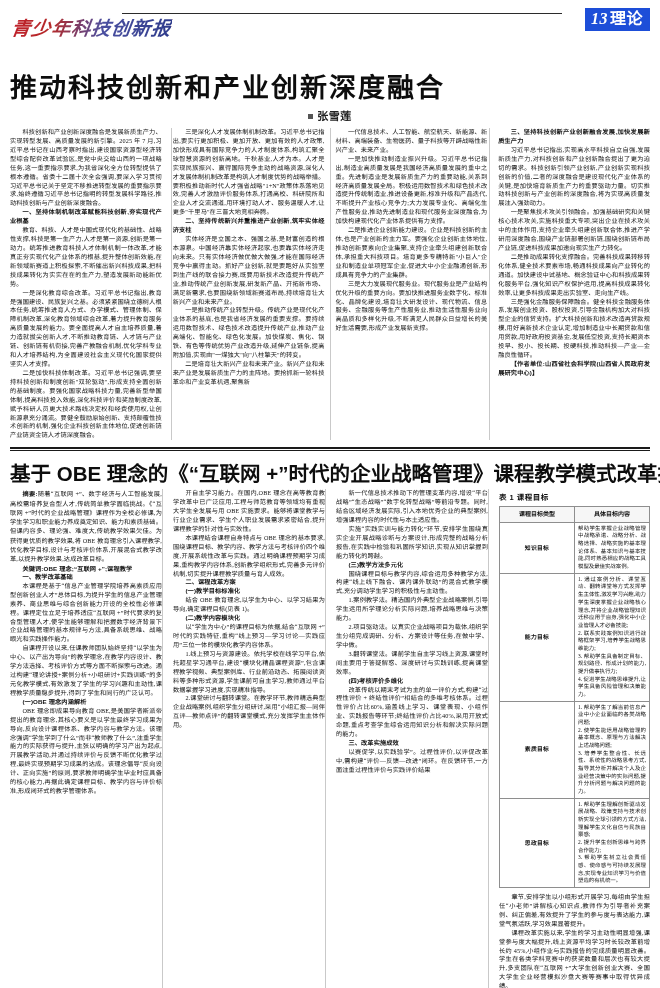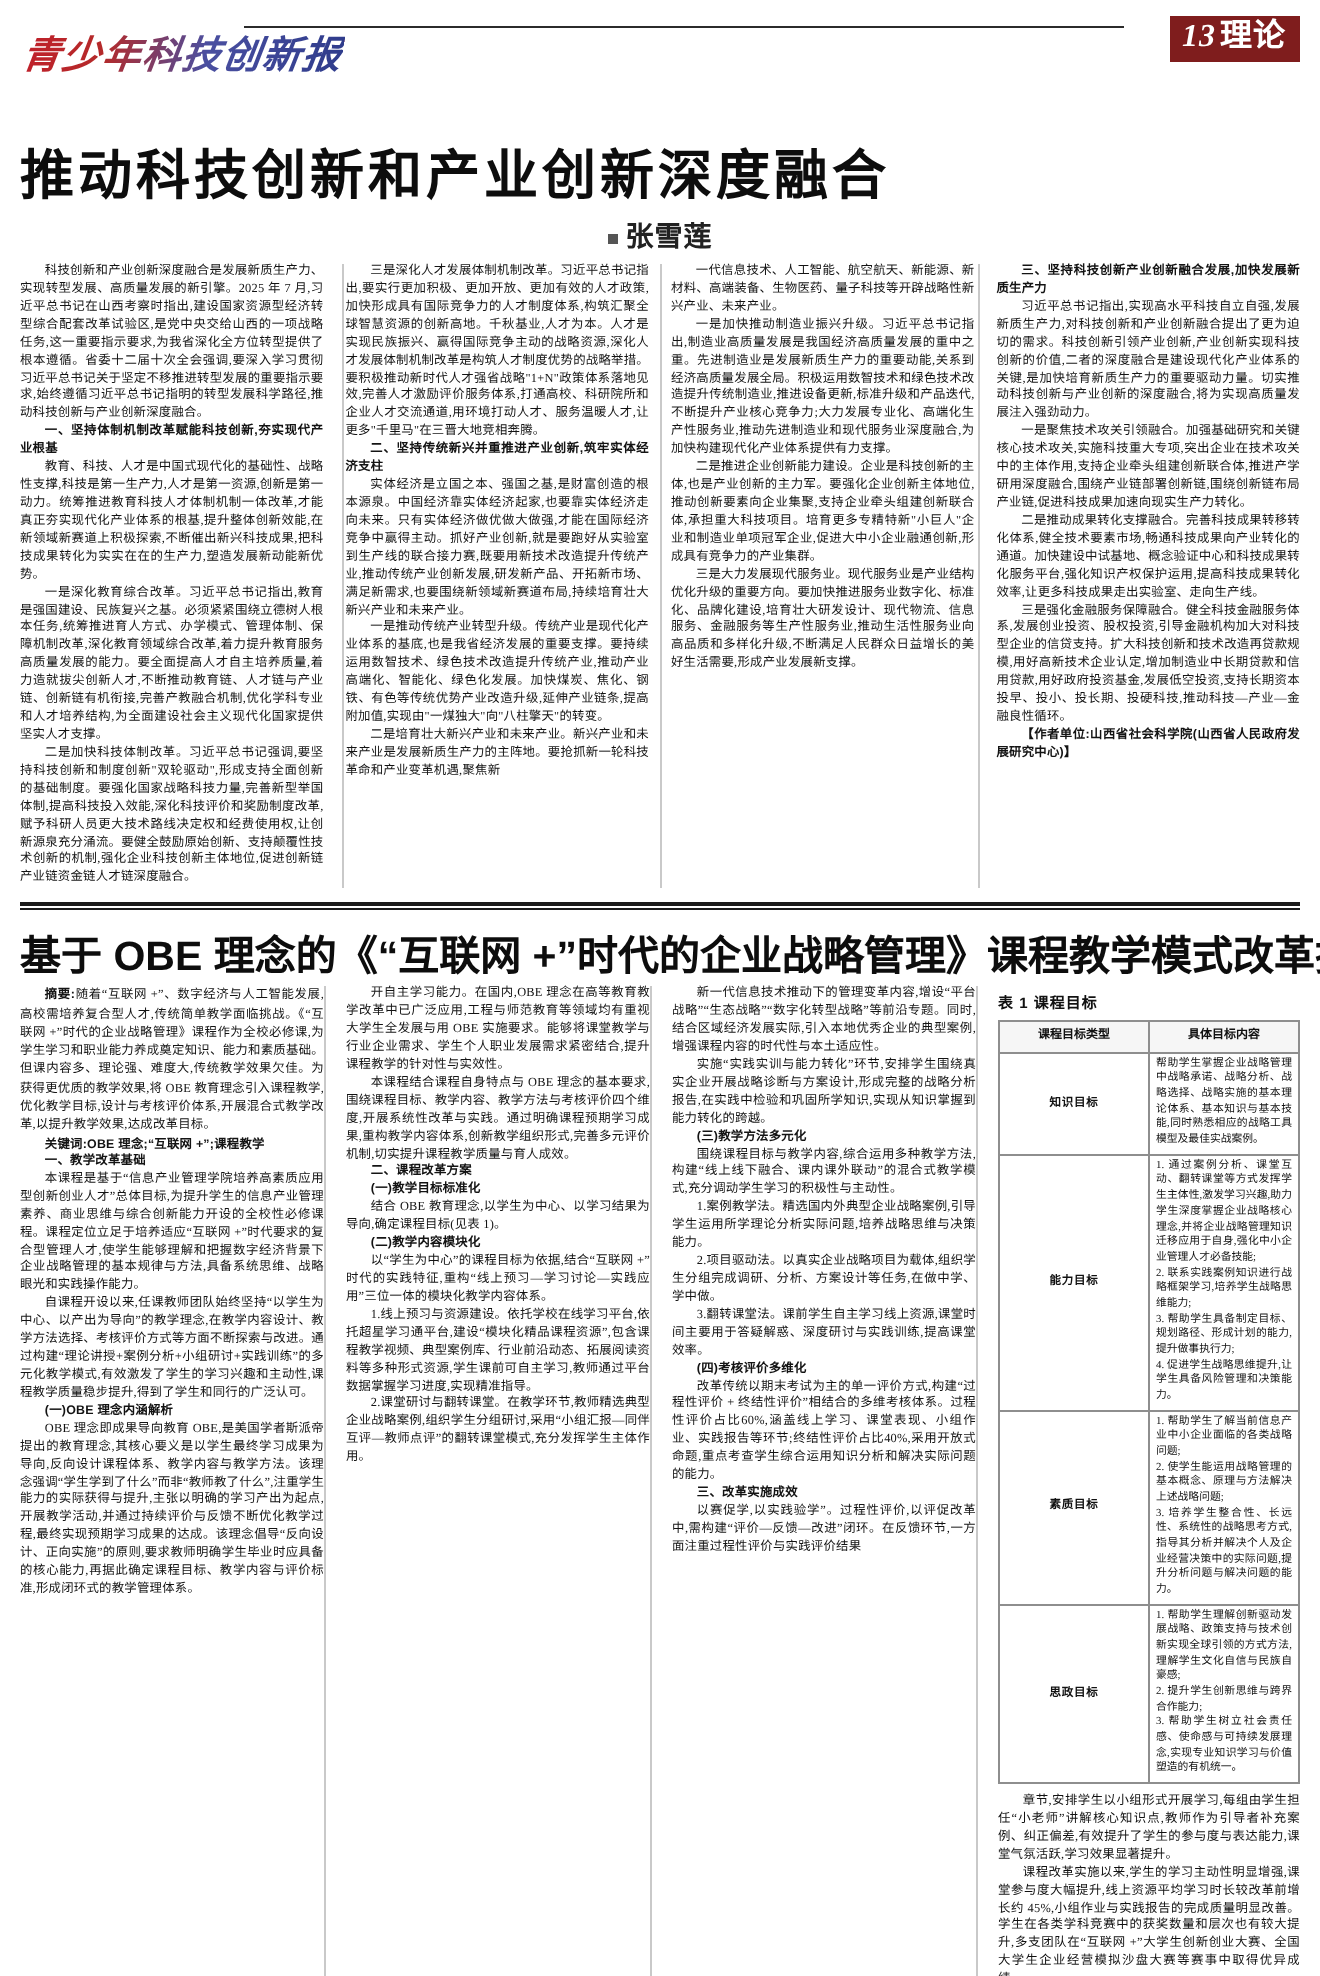--- a/index.html
+++ b/index.html
@@ -64,21 +64,21 @@
     font-size: 9.5px;
     font-weight: bold;
     color: #1a1a1a;
     letter-spacing: 0.4px;
   }
   .masthead-date .sep { display: inline-block; width: 9px; }
   .masthead-badge {
     position: absolute;
     right: 0;
     top: 8px;
-    background: #7f1d1d;
+    background: #1d4ed8;
     color: #ffffff;
     padding: 2px 7px 3px 6px;
     font-size: 16px;
     font-weight: bold;
     line-height: 1.1;
     letter-spacing: 0.5px;
     white-space: nowrap;
   }
   .masthead-badge .num {
     font-style: italic;
@@ -93,21 +93,21 @@
     font-family: "Liberation Sans", sans-serif;
     font-weight: bold;
     font-size: 27px;
     letter-spacing: 2px;
     margin: 20px 0 2px 0;
     color: #0d0d0d;
   }
   .byline {
     text-align: center;
     font-family: "Liberation Sans", sans-serif;
-    font-size: 14px;
+    font-size: 11px;
     font-weight: bold;
     color: #222;
     margin-bottom: 5px;
     letter-spacing: 0.5px;
   }
   .byline .sq {
     display: inline-block;
     width: 5px;
     height: 5px;
     background: #555;

